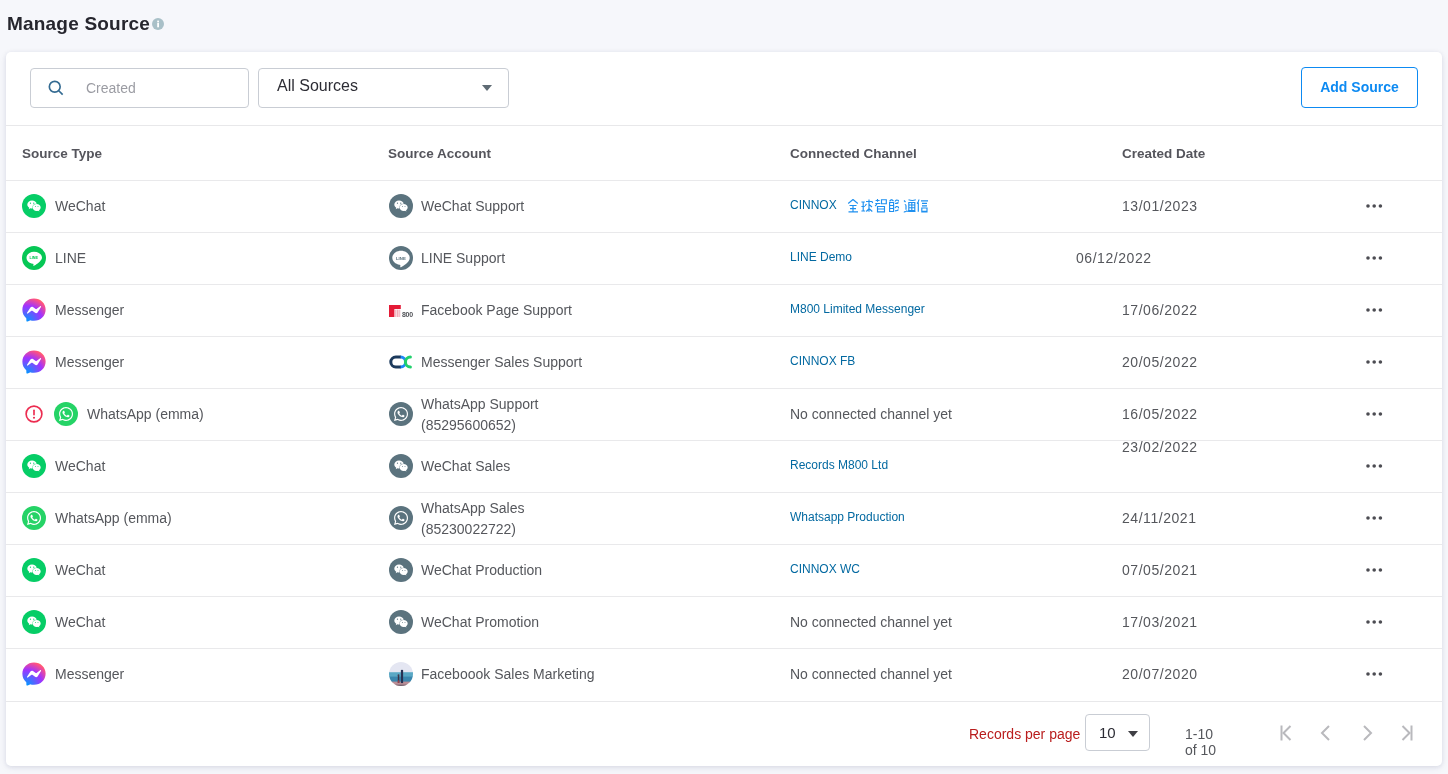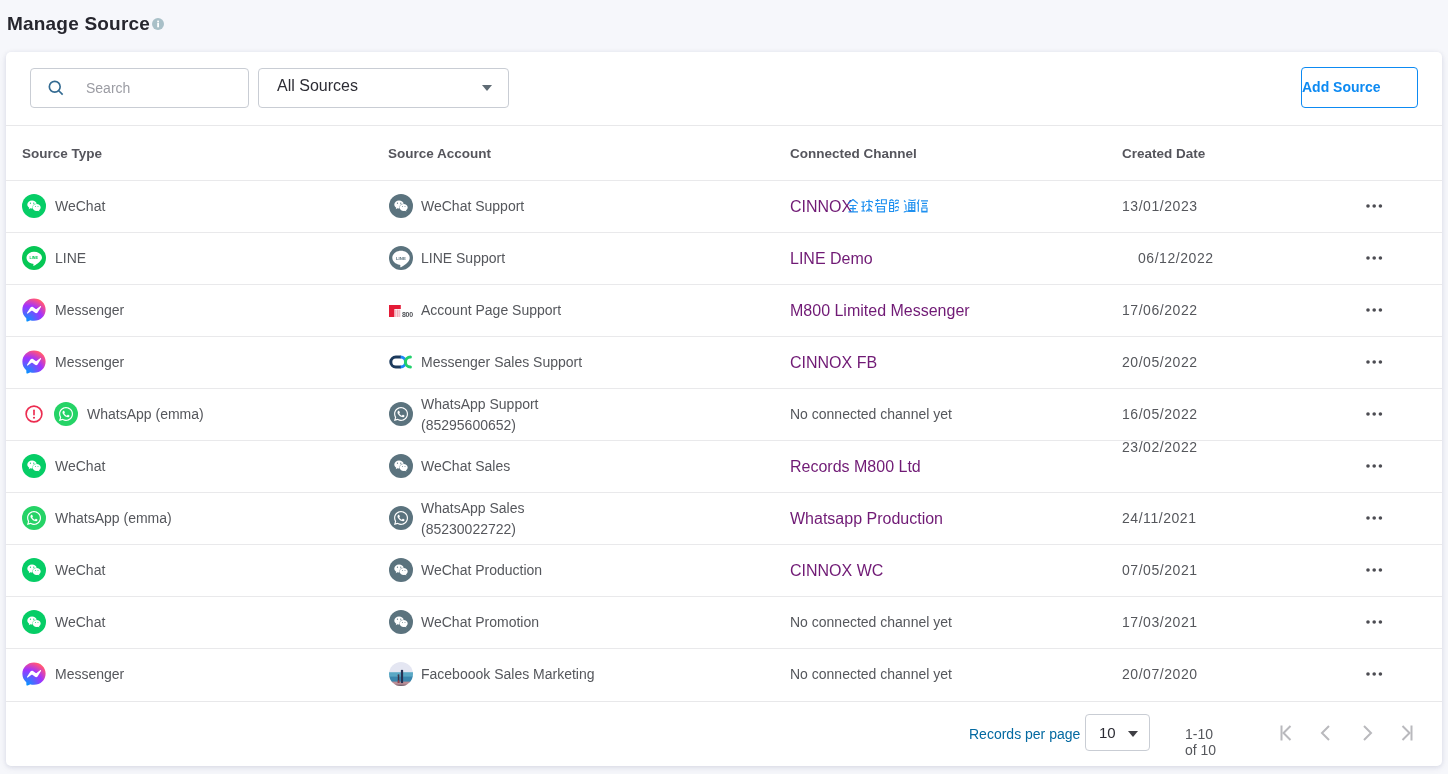--- a/index.html
+++ b/index.html
@@ -7,28 +7,28 @@
 #page{position:relative;width:1228px;height:774px;}
 .abs{position:absolute;}
 #title{left:7px;top:13px;font-size:19px;font-weight:bold;color:#26262e;letter-spacing:0.2px;}
 #card{left:6px;top:52px;width:1436px;height:714px;background:#fff;border-radius:5px;box-shadow:0 1px 4px rgba(30,40,90,0.10),0 2px 8px rgba(30,40,90,0.06);}
 #toolbar-border{left:6px;top:125px;width:1436px;height:1px;background:#e8e8ea;}
 .input{box-sizing:border-box;background:#fff;border:1px solid #c9cdd4;border-radius:4px;}
 #search{left:30px;top:68px;width:219px;height:40px;}
 #search-ph{left:86px;top:80px;font-size:14px;color:#9b9ca3;}
 #allsrc{left:258px;top:68px;width:251px;height:40px;}
 #allsrc-t{left:277px;top:77px;font-size:16px;color:#2c2c34;}
-#addbtn{left:1301px;top:67px;width:117px;height:41px;box-sizing:border-box;border:1px solid #0d8af2;border-radius:4px;color:#0d8af2;font-size:14px;font-weight:bold;line-height:39px;}
+#addbtn{left:1301px;top:67px;width:117px;height:41px;box-sizing:border-box;border:1px solid #0d8af2;border-radius:4px;color:#0d8af2;font-size:14px;font-weight:bold;text-align:center;line-height:39px;}
 .hdr{font-size:13.5px;font-weight:bold;color:#55555c;top:146px;}
 .row-line{left:6px;width:1436px;height:1px;background:#e9e9eb;}
 .cell{font-size:14px;color:#55575c;}
-.link{font-size:16px;color:#701a75;}
+.link{font-size:12px;color:#0369a1;}
 .icon24{width:24px;height:24px;}
 #footer-border{left:6px;top:701px;width:1436px;height:1px;background:#e8e8ea;}
-.fgray{font-size:14px;color:#0369a1;}
+.fgray{font-size:14px;color:#b91c1c;}
 .date{letter-spacing:0.55px;}
 </style>
 </head>
 <body>
 <div id="page">
 <svg width="0" height="0" style="position:absolute">
 <defs>
 <symbol id="wx" viewBox="0 0 576 512">
           <path fill="#fff" d="M385.2 167.6c6.4 0 12.6.3 18.8 1.1C387.4 90.3 303.3 32 207.7 32 100.5 32 13 104.8 13 197.4c0 53.4 29.3 97.5 77.9 131.6l-19.3 58.6 68-34.1c24.4 4.8 43.8 9.7 68.2 9.7 6.2 0 12.1-.3 18.3-.8-4-12.9-6.2-26.6-6.2-40.8-.1-84.9 72.9-154 165.3-154zm-104.5-52.9c14.5 0 24.2 9.7 24.2 24.4 0 14.5-9.7 24.2-24.2 24.2-14.8 0-29.3-9.7-29.3-24.2.1-14.7 14.6-24.4 29.3-24.4zm-136.4 48.6c-14.5 0-29.3-9.7-29.3-24.2 0-14.8 14.8-24.4 29.3-24.4 14.8 0 24.4 9.7 24.4 24.4 0 14.6-9.6 24.2-24.4 24.2zM563 319.4c0-77.9-77.9-141.3-165.4-141.3-92.7 0-165.7 63.4-165.7 141.3S305 460.7 397.6 460.7c19.3 0 38.9-5.1 58.6-9.9l53.4 29.3-14.8-48.6C534 402.1 563 363.2 563 319.4zm-219.1-24.5c-9.7 0-19.3-9.7-19.3-19.6 0-9.7 9.7-19.3 19.3-19.3 14.8 0 24.4 9.7 24.4 19.3 0 10-9.7 19.6-24.4 19.6zm107.1 0c-9.7 0-19.3-9.7-19.3-19.6 0-9.7 9.7-19.3 19.3-19.3 14.5 0 24.4 9.7 24.4 19.3 0 10-9.9 19.6-24.4 19.6z"></path>
         </symbol>
@@ -82,21 +82,21 @@
       <rect x="5.2" y="5" width="1.8" height="4.3" fill="#fff"></rect>
       <rect x="5.2" y="2.6" width="1.8" height="1.8" fill="#fff"></rect>
     </svg>
 
 <div class="abs" id="card"></div>
 <div class="abs input" id="search"></div>
 <svg class="abs" width="20" height="20" style="left:46px;top:78px" viewBox="0 0 24 24">
       <circle cx="10.5" cy="10.5" r="6.5" fill="none" stroke="#346b92" stroke-width="2"></circle>
       <path d="M15.3 15.3L20 20" stroke="#346b92" stroke-width="2"></path>
     </svg>
-<div class="abs" id="search-ph">Search</div>
+<div class="abs" id="search-ph">Created</div>
 <div class="abs input" id="allsrc"></div>
 <div class="abs" id="allsrc-t">All Sources</div>
 <svg class="abs" width="12" height="8" style="left:481px;top:84px">
       <path d="M1 1l5 6 5-6z" fill="#5f6b74"></path>
     </svg>
 <div class="abs" id="addbtn">Add Source</div>
 <div class="abs" id="toolbar-border"></div>
 
 <div class="abs hdr" style="left:22px">Source Type</div>
 <div class="abs hdr" style="left:388px">Source Account</div>
@@ -140,39 +140,39 @@
       <circle cx="24" cy="24" r="24" fill="#06C755"></circle>
       <use href="#linebubble"></use>
     </svg>
 <div class="abs cell" style="left:55px;top:250px">LINE</div>
 <svg class="abs icon24" style="left:389px;top:246px" viewBox="0 0 48 48">
       <circle cx="24" cy="24" r="24" fill="#5b737e"></circle>
       <use href="#linebubble2"></use>
     </svg>
 <div class="abs cell" style="left:421px;top:250px">LINE Support</div>
 <div class="abs link" style="left:790px;top:250px">LINE Demo</div>
-<div class="abs cell date" style="left:1138px;top:250px">06/12/2022</div>
+<div class="abs cell date" style="left:1076px;top:250px">06/12/2022</div>
 <svg class="abs" width="20" height="6" style="left:1364.5px;top:255px">
       <circle cx="3" cy="3" r="1.8" fill="#4c4c52"></circle>
       <circle cx="9.2" cy="3" r="1.8" fill="#4c4c52"></circle>
       <circle cx="15.4" cy="3" r="1.8" fill="#4c4c52"></circle>
     </svg>
 <div class="abs row-line" style="top:284px"></div>
 <svg class="abs icon24" style="left:22px;top:298px">
       <use href="#msg"></use>
     </svg>
 <div class="abs cell" style="left:55px;top:302px">Messenger</div>
 <svg class="abs" width="24" height="14" style="left:389px;top:304px" viewBox="0 0 24 14">
       <path fill="#e41b37" d="M0 1h11.8v4.1H5.4V13H0z"></path>
       <rect x="6.4" y="5.6" width="0.95" height="7.4" fill="#ec92a1"></rect>
       <rect x="8.4" y="5.6" width="0.95" height="7.4" fill="#e9788c"></rect>
       <rect x="10.3" y="5.6" width="0.9" height="7.4" fill="#f0a6b2"></rect>
       <text x="13" y="13.2" font-size="7" font-weight="bold" fill="#515358" font-family="Liberation Sans,sans-serif" letter-spacing="-0.3">800</text>
     </svg>
-<div class="abs cell" style="left:421px;top:302px">Account Page Support</div>
+<div class="abs cell" style="left:421px;top:302px">Facebook Page Support</div>
 <div class="abs link" style="left:790px;top:302px">M800 Limited Messenger</div>
 <div class="abs cell date" style="left:1122px;top:302px">17/06/2022</div>
 <svg class="abs" width="20" height="6" style="left:1364.5px;top:307px">
       <circle cx="3" cy="3" r="1.8" fill="#4c4c52"></circle>
       <circle cx="9.2" cy="3" r="1.8" fill="#4c4c52"></circle>
       <circle cx="15.4" cy="3" r="1.8" fill="#4c4c52"></circle>
     </svg>
 <div class="abs row-line" style="top:336px"></div>
 <svg class="abs icon24" style="left:22px;top:350px">
       <use href="#msg"></use>

